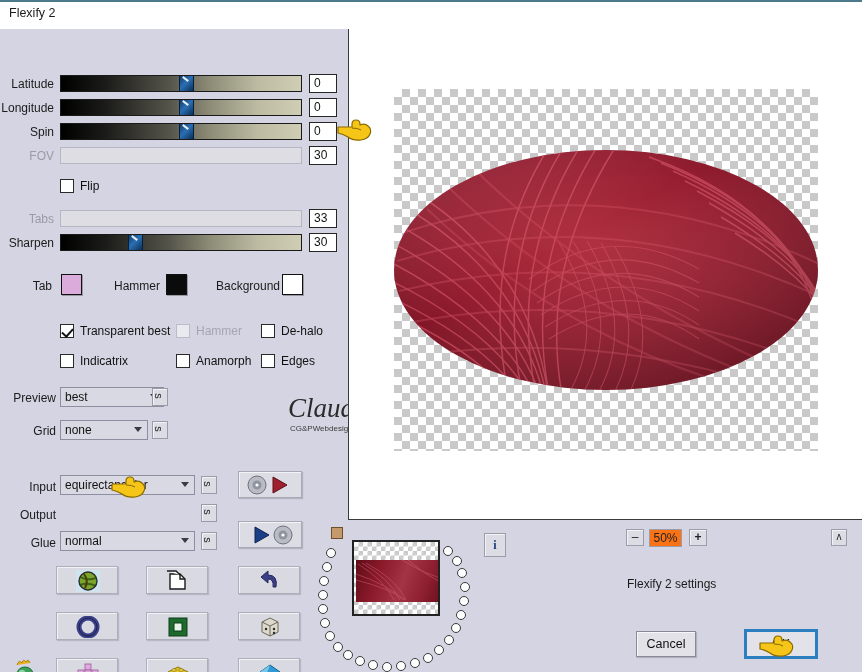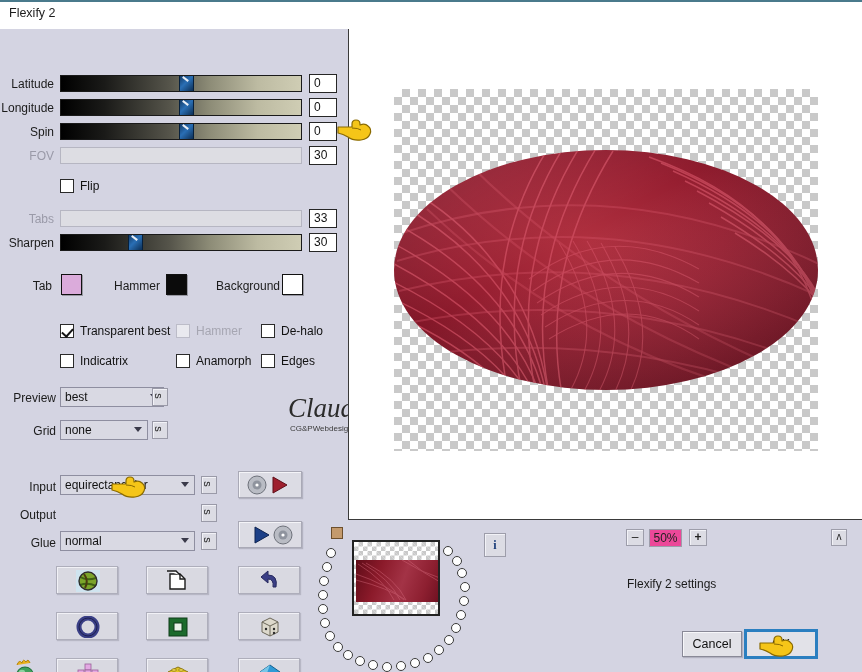--- a/index.html
+++ b/index.html
@@ -132,21 +132,21 @@
 
   
   .smallbtn{
     position:absolute;box-sizing:border-box;
     border:1px solid #9d9daa;background:#dcdce4;
     text-align:center;font-size:12px;color:#222;
     box-shadow:inset 1px 1px 0 #f2f2f7;
   }
   .zoomfield{
     position:absolute;box-sizing:border-box;
-    border:1px solid #9d9daa;background:#ec4899;
+    border:1px solid #9d9daa;background:#f97316;
     text-align:center;font-size:12px;color:#222;line-height:17px;
   }
   .dlgbtn{
     position:absolute;box-sizing:border-box;
     border:1px solid #898997;background:#e2e2e8;
     text-align:center;font-size:12.5px;color:#111;
     box-shadow:inset 1px 1px 0 #f7f7fa, 1px 1px 1px rgba(70,70,90,.25);
   }
   #okfocus{
     position:absolute;box-sizing:border-box;border:3px solid #2b7fc0;background:#e2e2e8;
@@ -532,21 +532,21 @@
 <div class="smallbtn" style="left:689px;top:529px;width:18px;height:17px;">
   <span style="display:block;line-height:15px;font-weight:bold;">+</span>
 </div>
 
 <div class="smallbtn" style="left:831px;top:529px;width:16px;height:17px;">
   <span style="display:block;line-height:14px;font-size:10px;">ʌ</span>
 </div>
 
 <div class="txt" style="left:627px;top:577px;">Flexify 2 settings</div>
 
-<div class="dlgbtn" style="left:636px;top:631px;width:60px;height:26px;line-height:24px;margin-left:46px;">
+<div class="dlgbtn" style="left:636px;top:631px;width:60px;height:26px;line-height:24px;">
   <span>Cancel</span>
 </div>
 <div id="okfocus" style="left:744px;top:629px;width:74px;height:30px;">
   <span style="display:block;line-height:24px;text-align:center;font-size:12.5px;">OK</span>
 </div>
 
 <svg class="hand" style="left:336px;top:116px;" viewBox="0 0 42 26">
   <path d="M2 11 h14 v-3 q0 -4 4 -4 q4 0 4 4 v1 q5 -2 8 1 q4 3 2 8 q-2 5 -9 6 q-8 1 -13 -3 q-5 -3 -10 -4 Z" fill="#f5c518" stroke="#8a6a00" stroke-width="1.2" stroke-linejoin="round"></path>
   <path d="M16 12 q6 0 9 2" fill="none" stroke="#8a6a00" stroke-width="1"></path>
 </svg>

